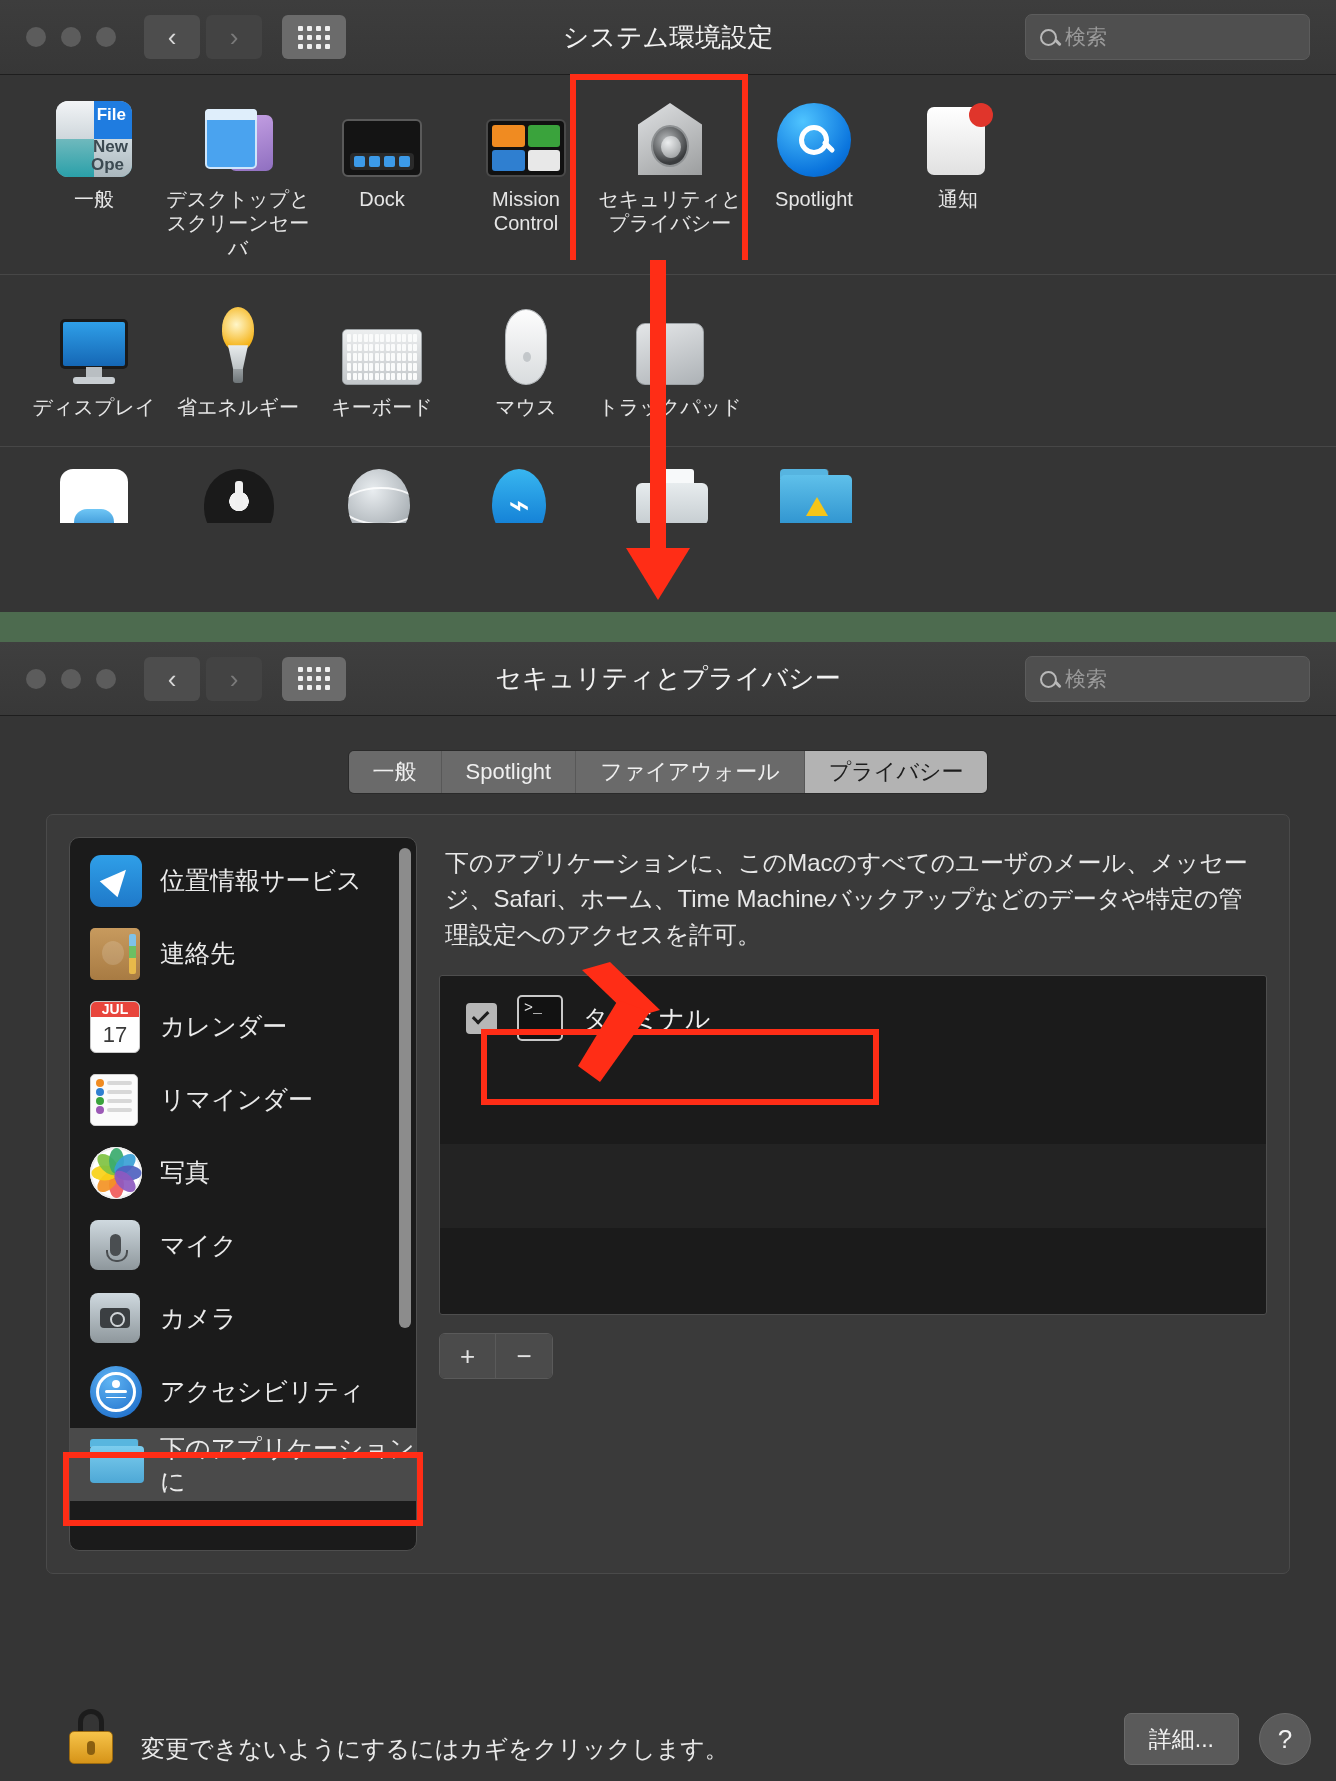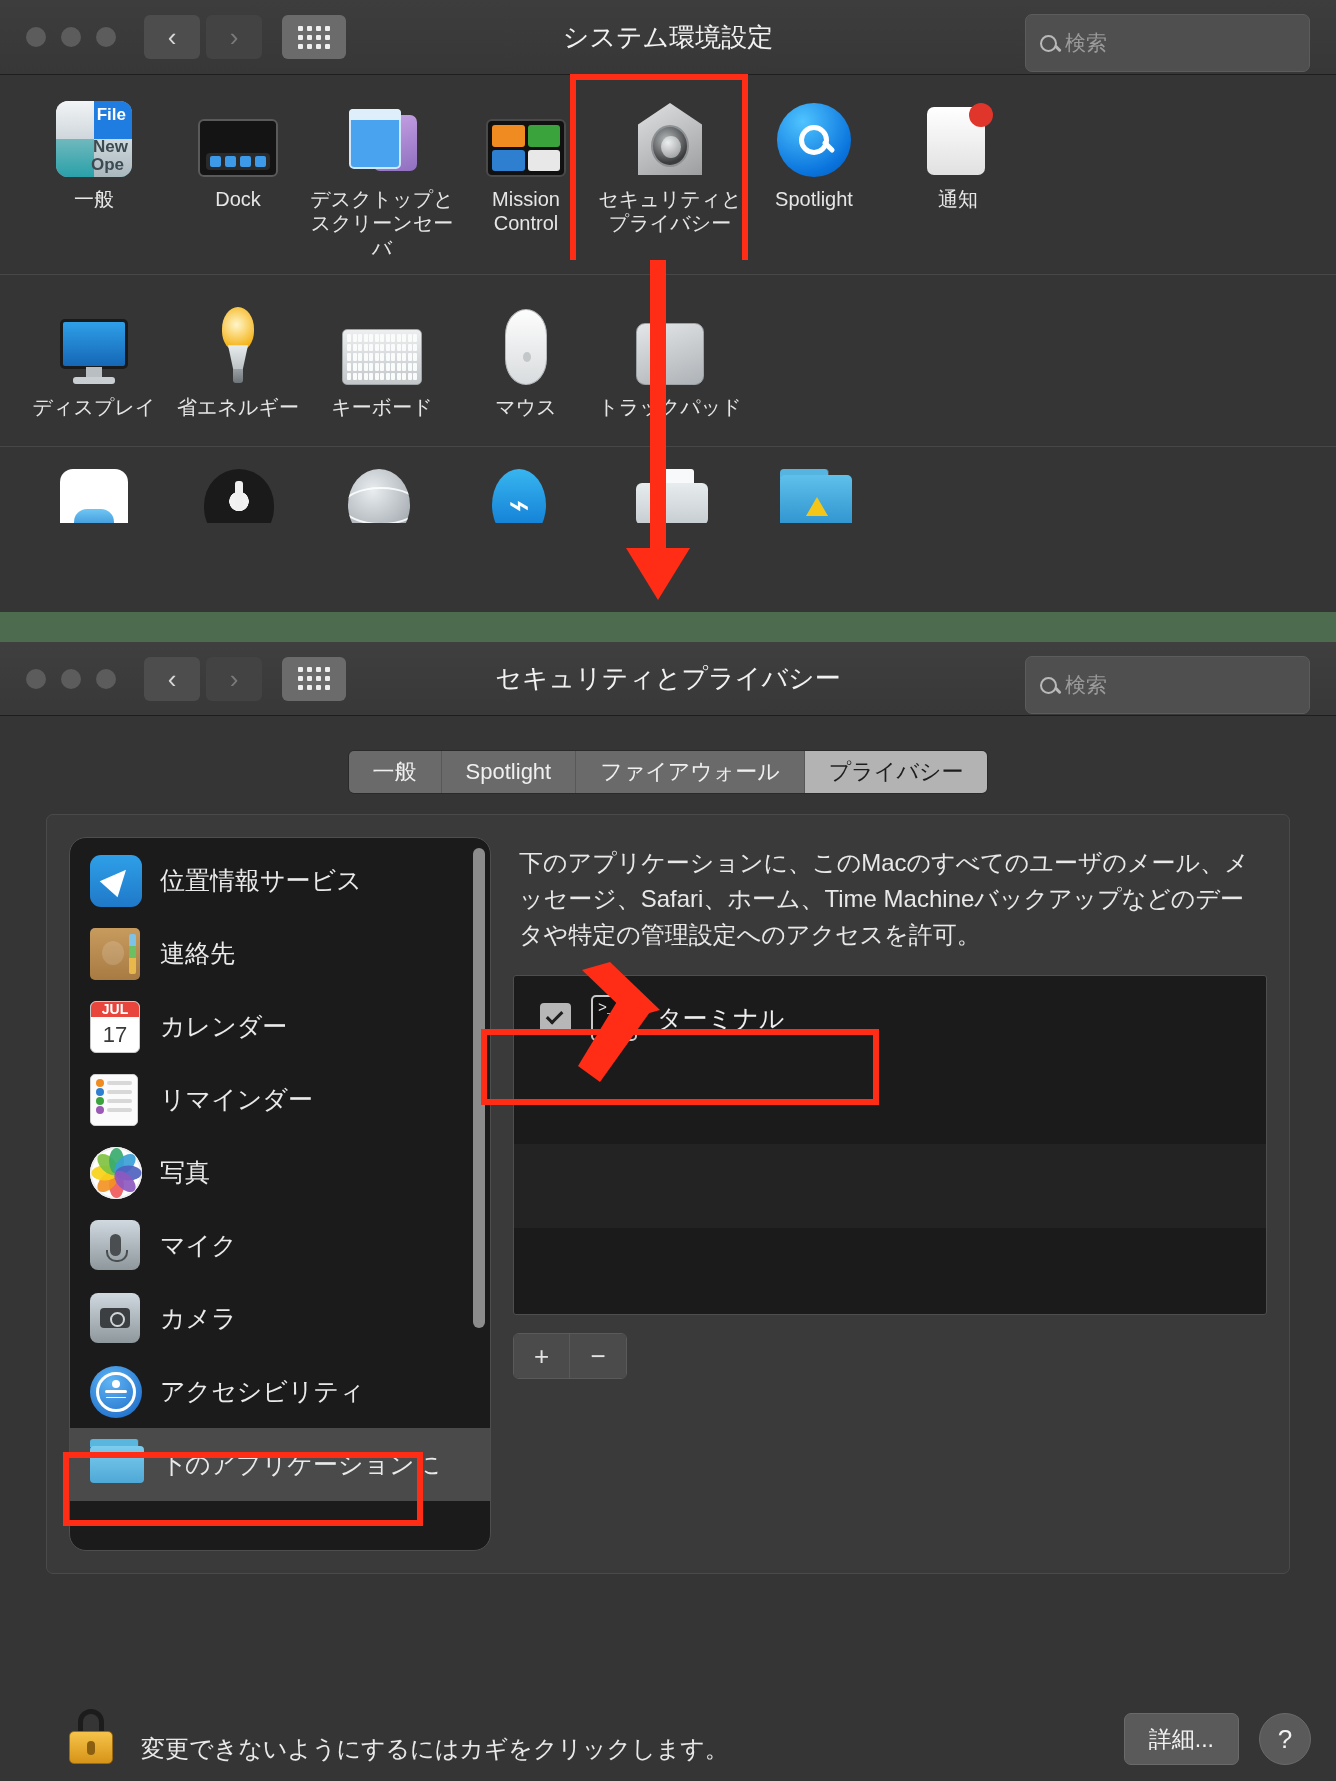--- a/index.html
+++ b/index.html
@@ -30,21 +30,21 @@
   .navbtn.disabled { background:#434343; color:#7a7a7a; }
   .gridbtn { width:64px; height:44px; border-radius:6px; background:#6b6b6b; margin-left:20px;
              display:flex; align-items:center; justify-content:center; }
   .gridbtn .dots { display:grid; grid-template-columns:repeat(4,5px); grid-template-rows:repeat(3,5px); gap:4px; }
   .gridbtn .dots i { display:block; width:5px; height:5px; background:#f0f0f0; border-radius:1px; }
   .wintitle {
     position:absolute; left:0; right:0; text-align:center;
     font-size:26px; color:#f2f2f2; pointer-events:none;
   }
   .searchbox {
-    position:absolute; right:26px; top:14px; width:285px; height:58px;
+    position:absolute; right:26px; top:14px; width:285px; height:46px;
     background:#4f4f4f; border-radius:7px; border:1px solid #5c5c5c;
     display:flex; align-items:center; padding-left:14px; gap:8px;
   }
   .searchbox .mag { width:17px; height:17px; border:2.5px solid #b9b9b9; border-radius:50%; position:relative; flex:none;}
   .searchbox .mag:after { content:""; position:absolute; width:8px; height:2.5px; background:#b9b9b9;
     transform:rotate(45deg); right:-7px; bottom:0px; border-radius:2px;}
   .searchbox .ph { font-size:21px; color:#9a9a9a; }
 
   .prefrow { position:relative; border-bottom:1px solid #474747; padding:22px 0 14px 0; }
   .prefgrid { display:flex; padding-left:22px; }
@@ -179,21 +179,21 @@
   .tabbar { display:flex; justify-content:center; margin-top:14px; }
   .tabs { display:flex; border-radius:6px; overflow:hidden; border:1px solid #2a2a2a; }
   .tab { height:42px; padding:0 24px; display:flex; align-items:center; justify-content:center;
     background:#6a6a6a; color:#f0f0f0; font-size:22px; border-right:1px solid #585858; }
   .tab:last-child { border-right:none; }
   .tab.active { background:#b3b3b3; color:#1d1d1d; }
 
   .panel { margin:20px auto 0 auto; width:1244px; height:760px; background:#3a3a3a;
     border:1px solid #4a4a4a; border-radius:7px; position:relative; padding:22px; display:flex; gap:22px; }
 
-  .sidebar { width:422px; background:#1b1b1b; border:1px solid #4e4e4e; border-radius:17px;
+  .sidebar { width:348px; background:#1b1b1b; border:1px solid #4e4e4e; border-radius:10px;
     position:relative; overflow:hidden; }
   .sb-list { padding-top:6px; }
   .sbitem { display:flex; align-items:center; gap:18px; height:73px; padding-left:20px; }
   .sbitem .lbl { font-size:25px; color:#eaeaea; }
   .sbitem.selected { background:#4a4a4a; }
   .sb-scrollbar { position:absolute; right:5px; top:10px; width:12px; height:480px; border-radius:6px; background:#8c8c8c; }
 
   .sbicon { width:52px; height:52px; flex:none; position:relative; }
   .ic-loc { width:52px;height:52px;border-radius:11px;background:linear-gradient(180deg,#2f9fe8,#1f79c9);
      display:flex;align-items:center;justify-content:center; }
@@ -337,41 +337,41 @@
               <span class="t1">File</span>
               <span class="t2">New</span>
               <span class="t3">Ope</span>
             </div>
           </div>
           <div class="ilabel">一般</div>
         </div>
 
         <div class="prefitem">
           <div class="iconbox">
-            <div class="ic-dock">
-                <div class="tray">
-                  <i></i>
-                  <i></i>
-                  <i></i>
-                  <i></i>
-                </div>
-              </div>
-          </div>
-          <div class="ilabel">Dock</div>
-        </div>
-
-        <div class="prefitem">
-          <div class="iconbox">
             <div class="ic-desktop">
                 <div class="back"></div>
                 <div class="front"></div>
                 <div class="bar"></div>
               </div>
           </div>
           <div class="ilabel">デスクトップと<br>スクリーンセーバ</div>
+        </div>
+
+        <div class="prefitem">
+          <div class="iconbox">
+            <div class="ic-dock">
+                <div class="tray">
+                  <i></i>
+                  <i></i>
+                  <i></i>
+                  <i></i>
+                </div>
+              </div>
+          </div>
+          <div class="ilabel">Dock</div>
         </div>
 
         <div class="prefitem">
           <div class="iconbox">
             <div class="ic-mission">
                 <i class="a"></i>
                 <i class="b"></i>
                 <i class="c"></i>
                 <i class="d"></i>
               </div>

